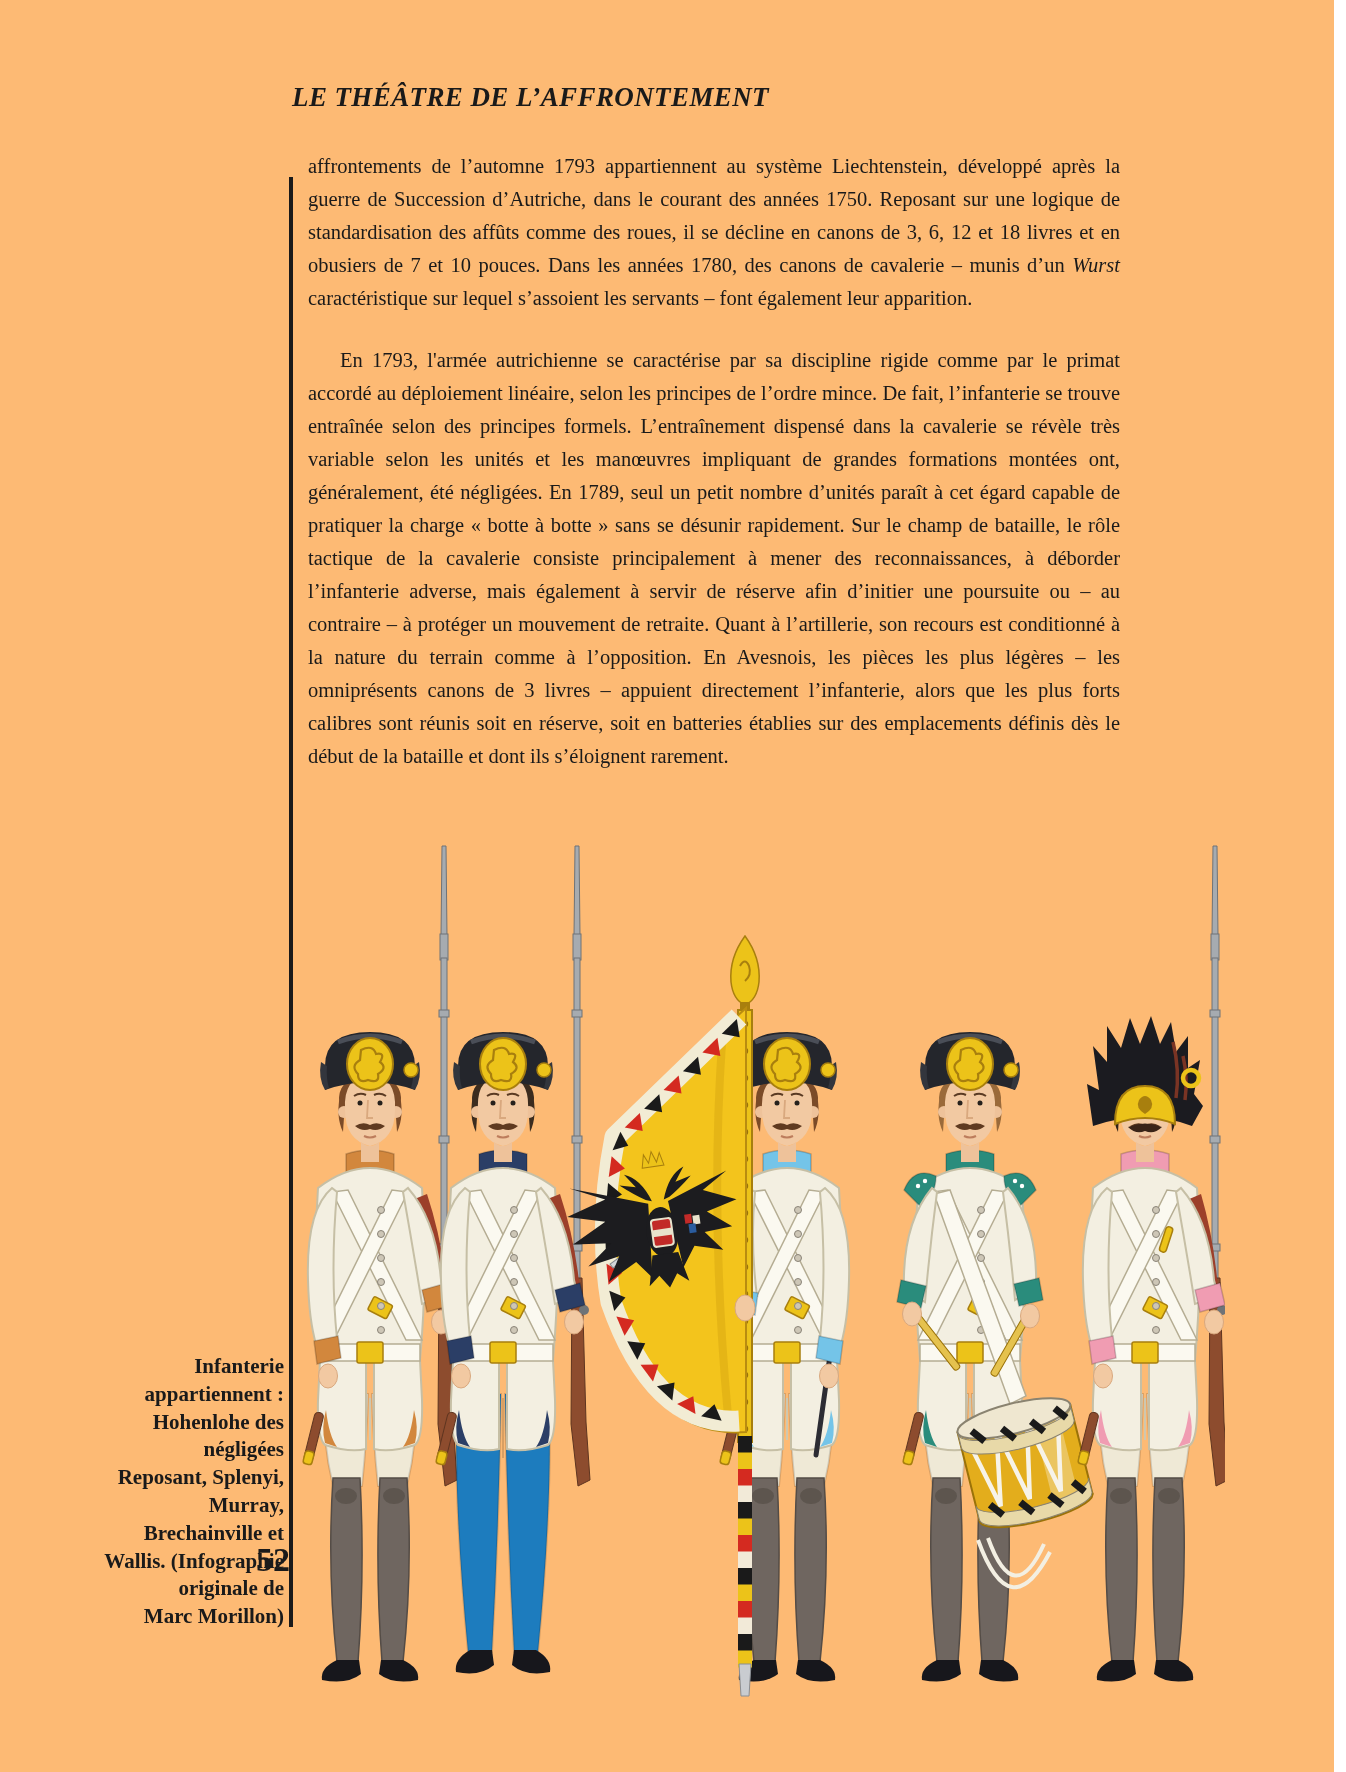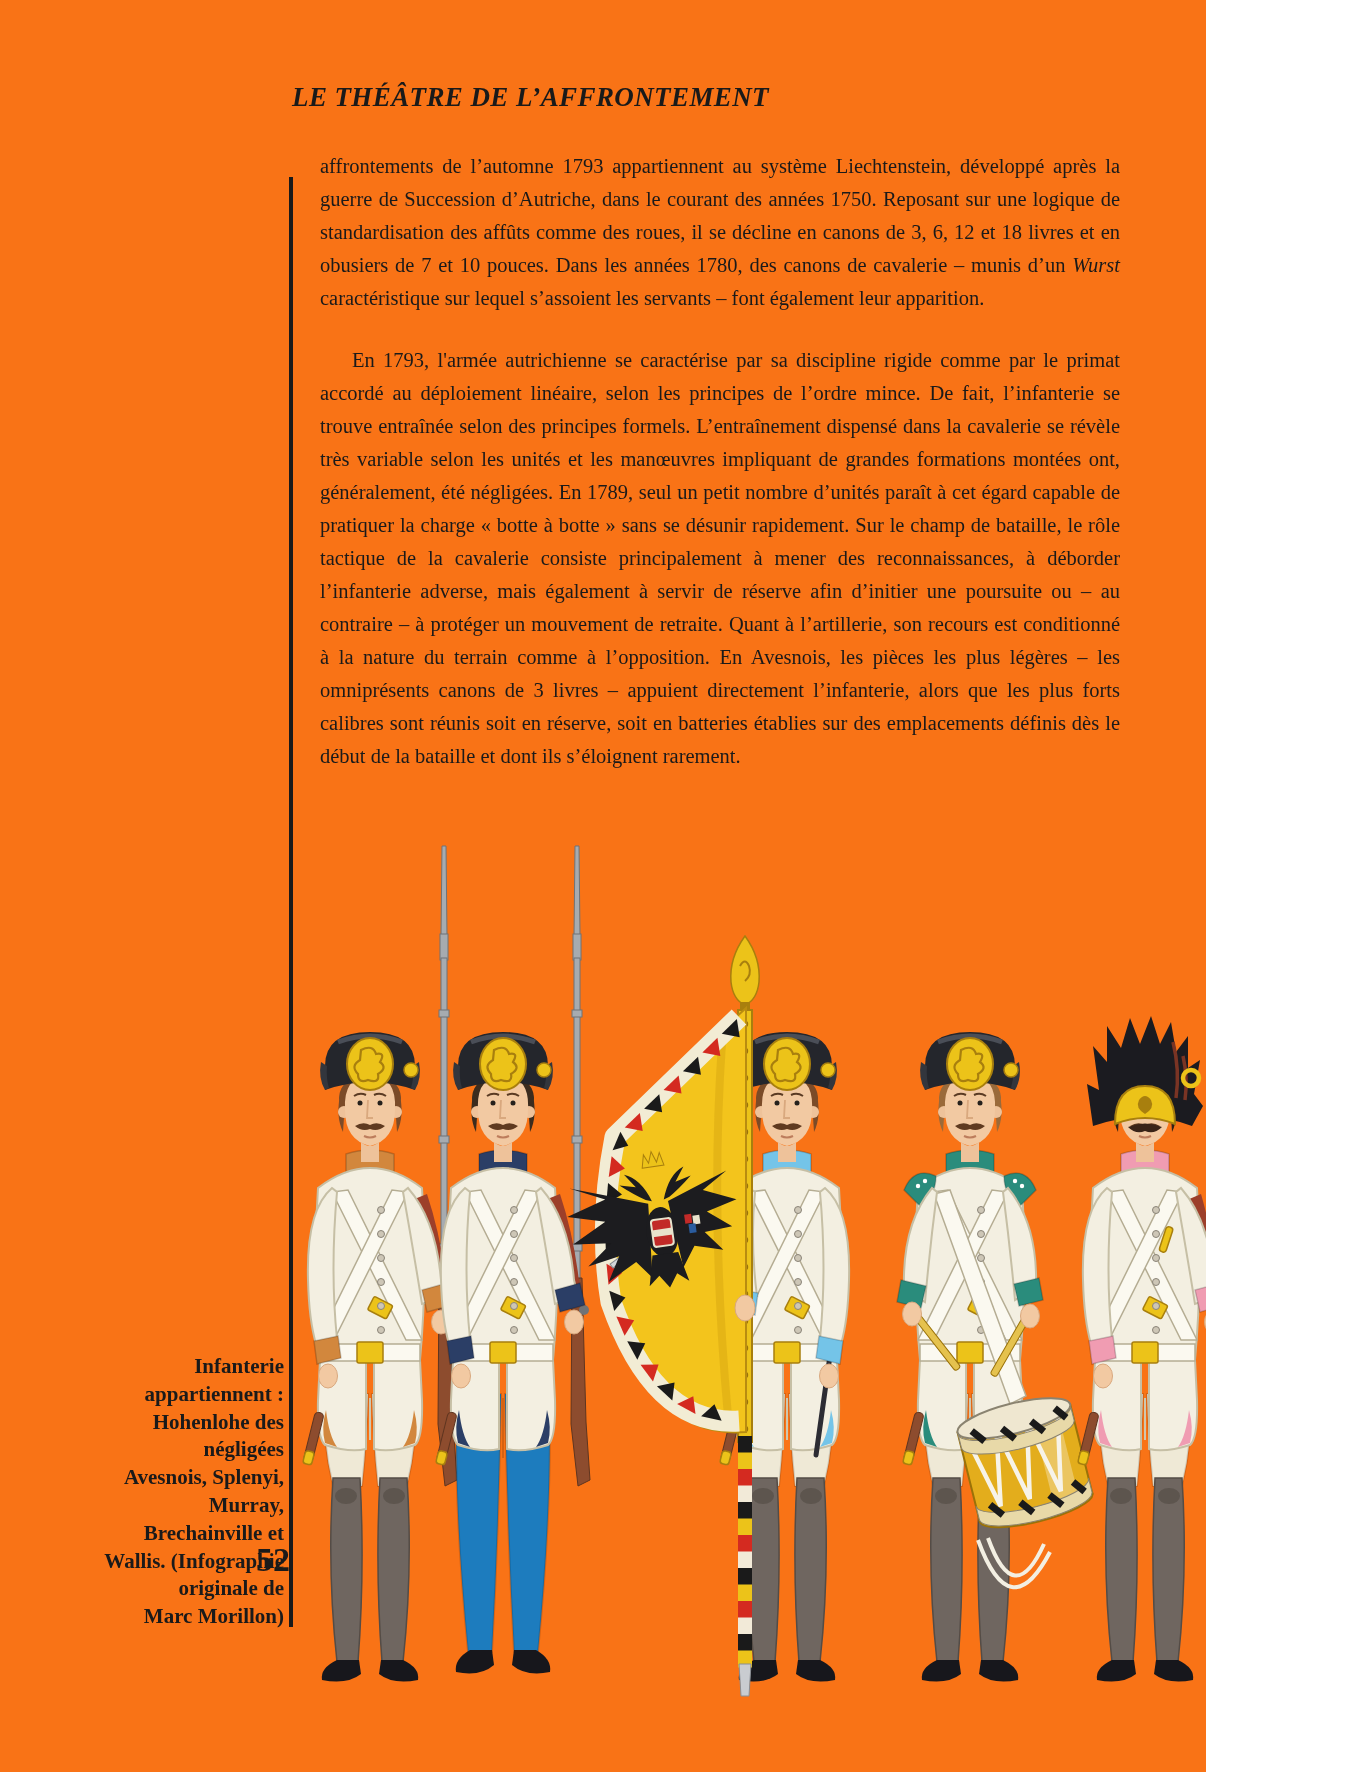--- a/index.html
+++ b/index.html
@@ -1,37 +1,37 @@
 <!DOCTYPE html>
 <html><head>
 <meta charset="utf-8">
 <style>
   html,body{margin:0;padding:0;background:#ffffff;}
   .page{
     position:relative;
-    width:1206px;height:1772px;
-    background:#f97316;
+    width:1334px;height:1772px;
+    background:#fdba74;
     font-family:"Liberation Serif","DejaVu Serif",serif;
     color:#1a1a1a;
     overflow:hidden;
   }
   .header{
     position:absolute;left:292px;top:82px;margin:0;
     font-size:27px;font-weight:700;font-style:italic;
     letter-spacing:0.4px;white-space:nowrap;
   }
   .rule{
     position:absolute;left:289px;top:177px;width:3.5px;height:1450px;
     background:#1a1a1a;
   }
   .article{
     position:absolute;left:308px;top:150px;width:812px;
     font-size:20.5px;line-height:33px;text-align:justify;
   }
-  .article p.para{margin:0 0 29px 12px;}
+  .article p.para{margin:0 0 29px 0;}
   .article p.para.indent{text-indent:32px;}
   .article .it{font-style:italic;}
   .caption{
     position:absolute;left:58px;top:1353px;width:226px;
     text-align:right;font-weight:700;font-size:21px;line-height:27.8px;
   }
   .pagenum{
     position:absolute;left:178px;top:1541px;width:112px;
     text-align:right;font-weight:700;font-size:34px;
   }
@@ -62,21 +62,21 @@
   <div class="article">
       <p class="para"><span>affrontements de l’automne 1793 appartiennent au système Liechtenstein, développé après la guerre de Succession d’Autriche, dans le courant des années 1750. Reposant sur une logique de standardisation des affûts comme des roues, il se décline en canons de 3, 6, 12 et 18 livres et en obusiers de 7 et 10 pouces. Dans les années 1780, des canons de cavalerie – munis d’un </span><span class="it">Wurst</span><span> caractéristique sur lequel s’assoient les servants – font également leur apparition.</span></p>
       <p class="para indent"><span>En 1793, l'armée autrichienne se caractérise par sa discipline rigide comme par le primat accordé au déploiement linéaire, selon les principes de l’ordre mince. De fait, l’infanterie se trouve entraînée selon des principes formels. L’entraînement dispensé dans la cavalerie se révèle très variable selon les unités et les manœuvres impliquant de grandes formations montées ont, généralement, été négligées. En 1789, seul un petit nombre d’unités paraît à cet égard capable de pratiquer la charge « botte à botte » sans se désunir rapidement. Sur le champ de bataille, le rôle tactique de la cavalerie consiste principalement à mener des reconnaissances, à déborder l’infanterie adverse, mais également à servir de réserve afin d’initier une poursuite ou – au contraire – à protéger un mouvement de retraite. Quant à l’artillerie, son recours est conditionné à la nature du terrain comme à l’opposition. En Avesnois, les pièces les plus légères – les omniprésents canons de 3 livres – appuient directement l’infanterie, alors que les plus forts calibres sont réunis soit en réserve, soit en batteries établies sur des emplacements définis dès le début de la bataille et dont ils s’éloignent rarement.</span></p>
     </div>
 
   <div class="caption">
       <div>Infanterie</div>
       <div>appartiennent :</div>
       <div>Hohenlohe des</div>
       <div>négligées</div>
-      <div>Avesnois, Splenyi,</div>
+      <div>Reposant, Splenyi,</div>
       <div>Murray,</div>
       <div>Brechainville et</div>
       <div>Wallis. (Infographie</div>
       <div>originale de</div>
       <div>Marc Morillon)</div>
     </div>
 
   <div class="pagenum">52</div>
 
   <svg class="illus" viewBox="0 0 935 875" xmlns="http://www.w3.org/2000/svg">

